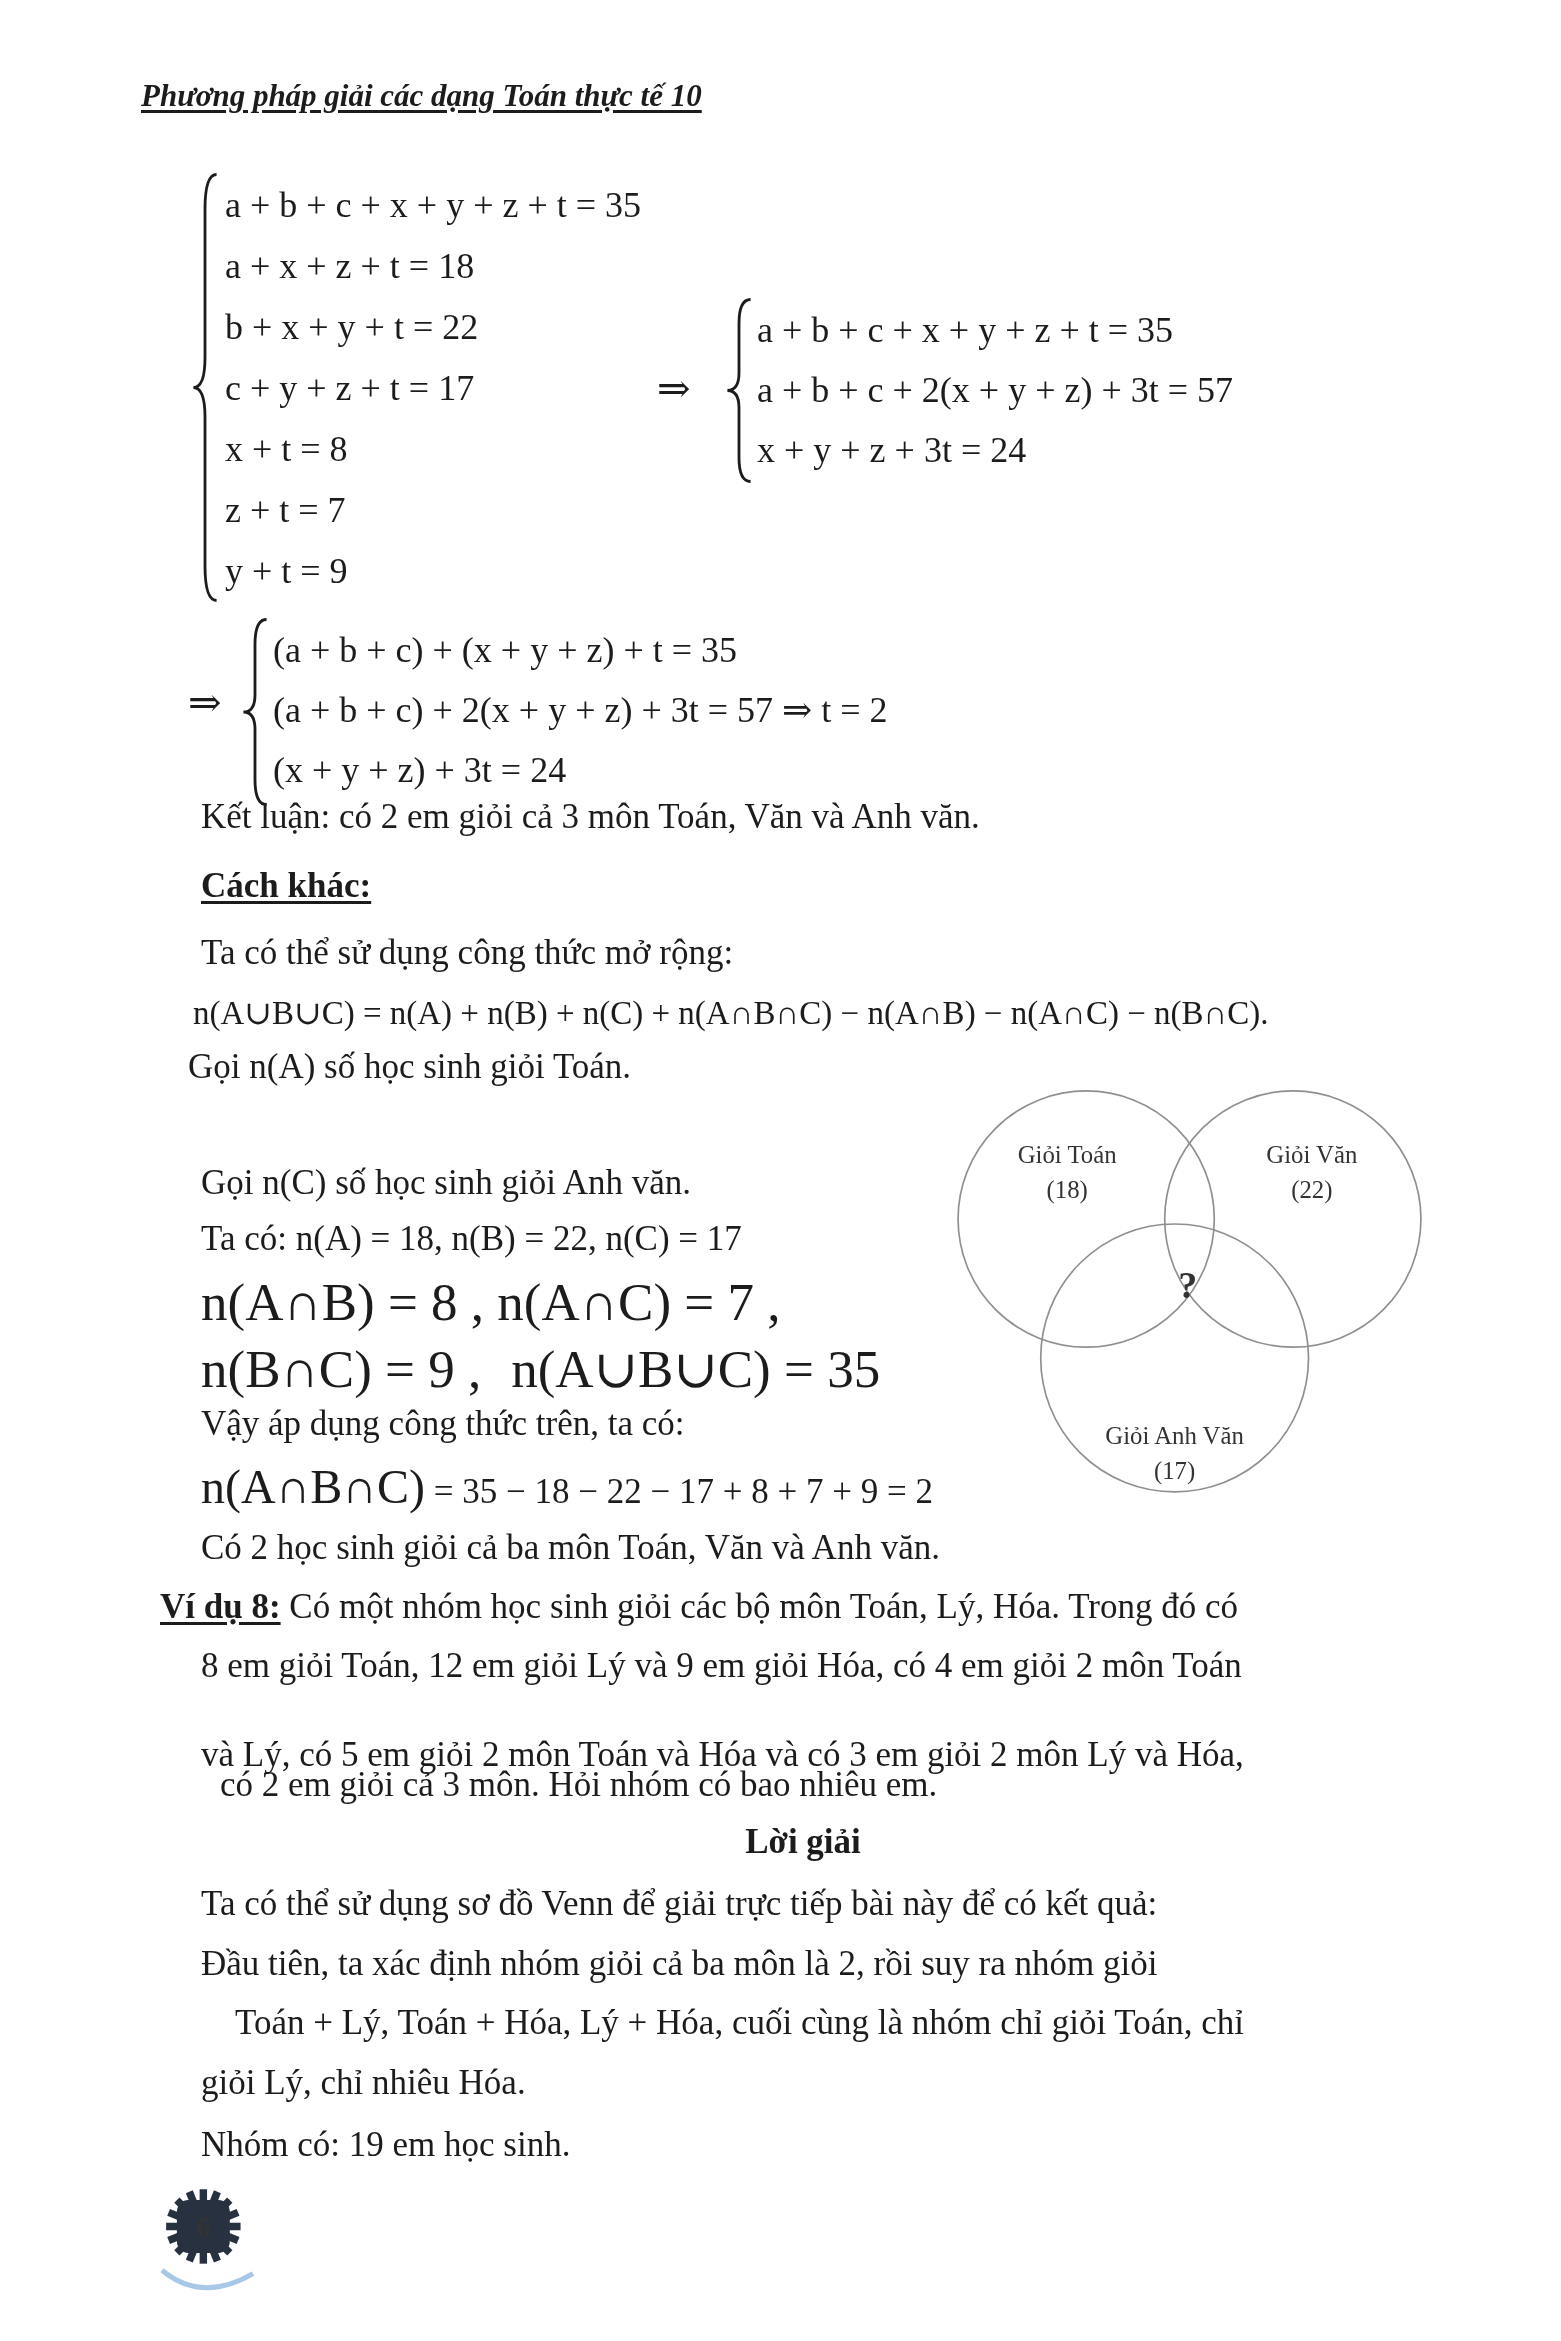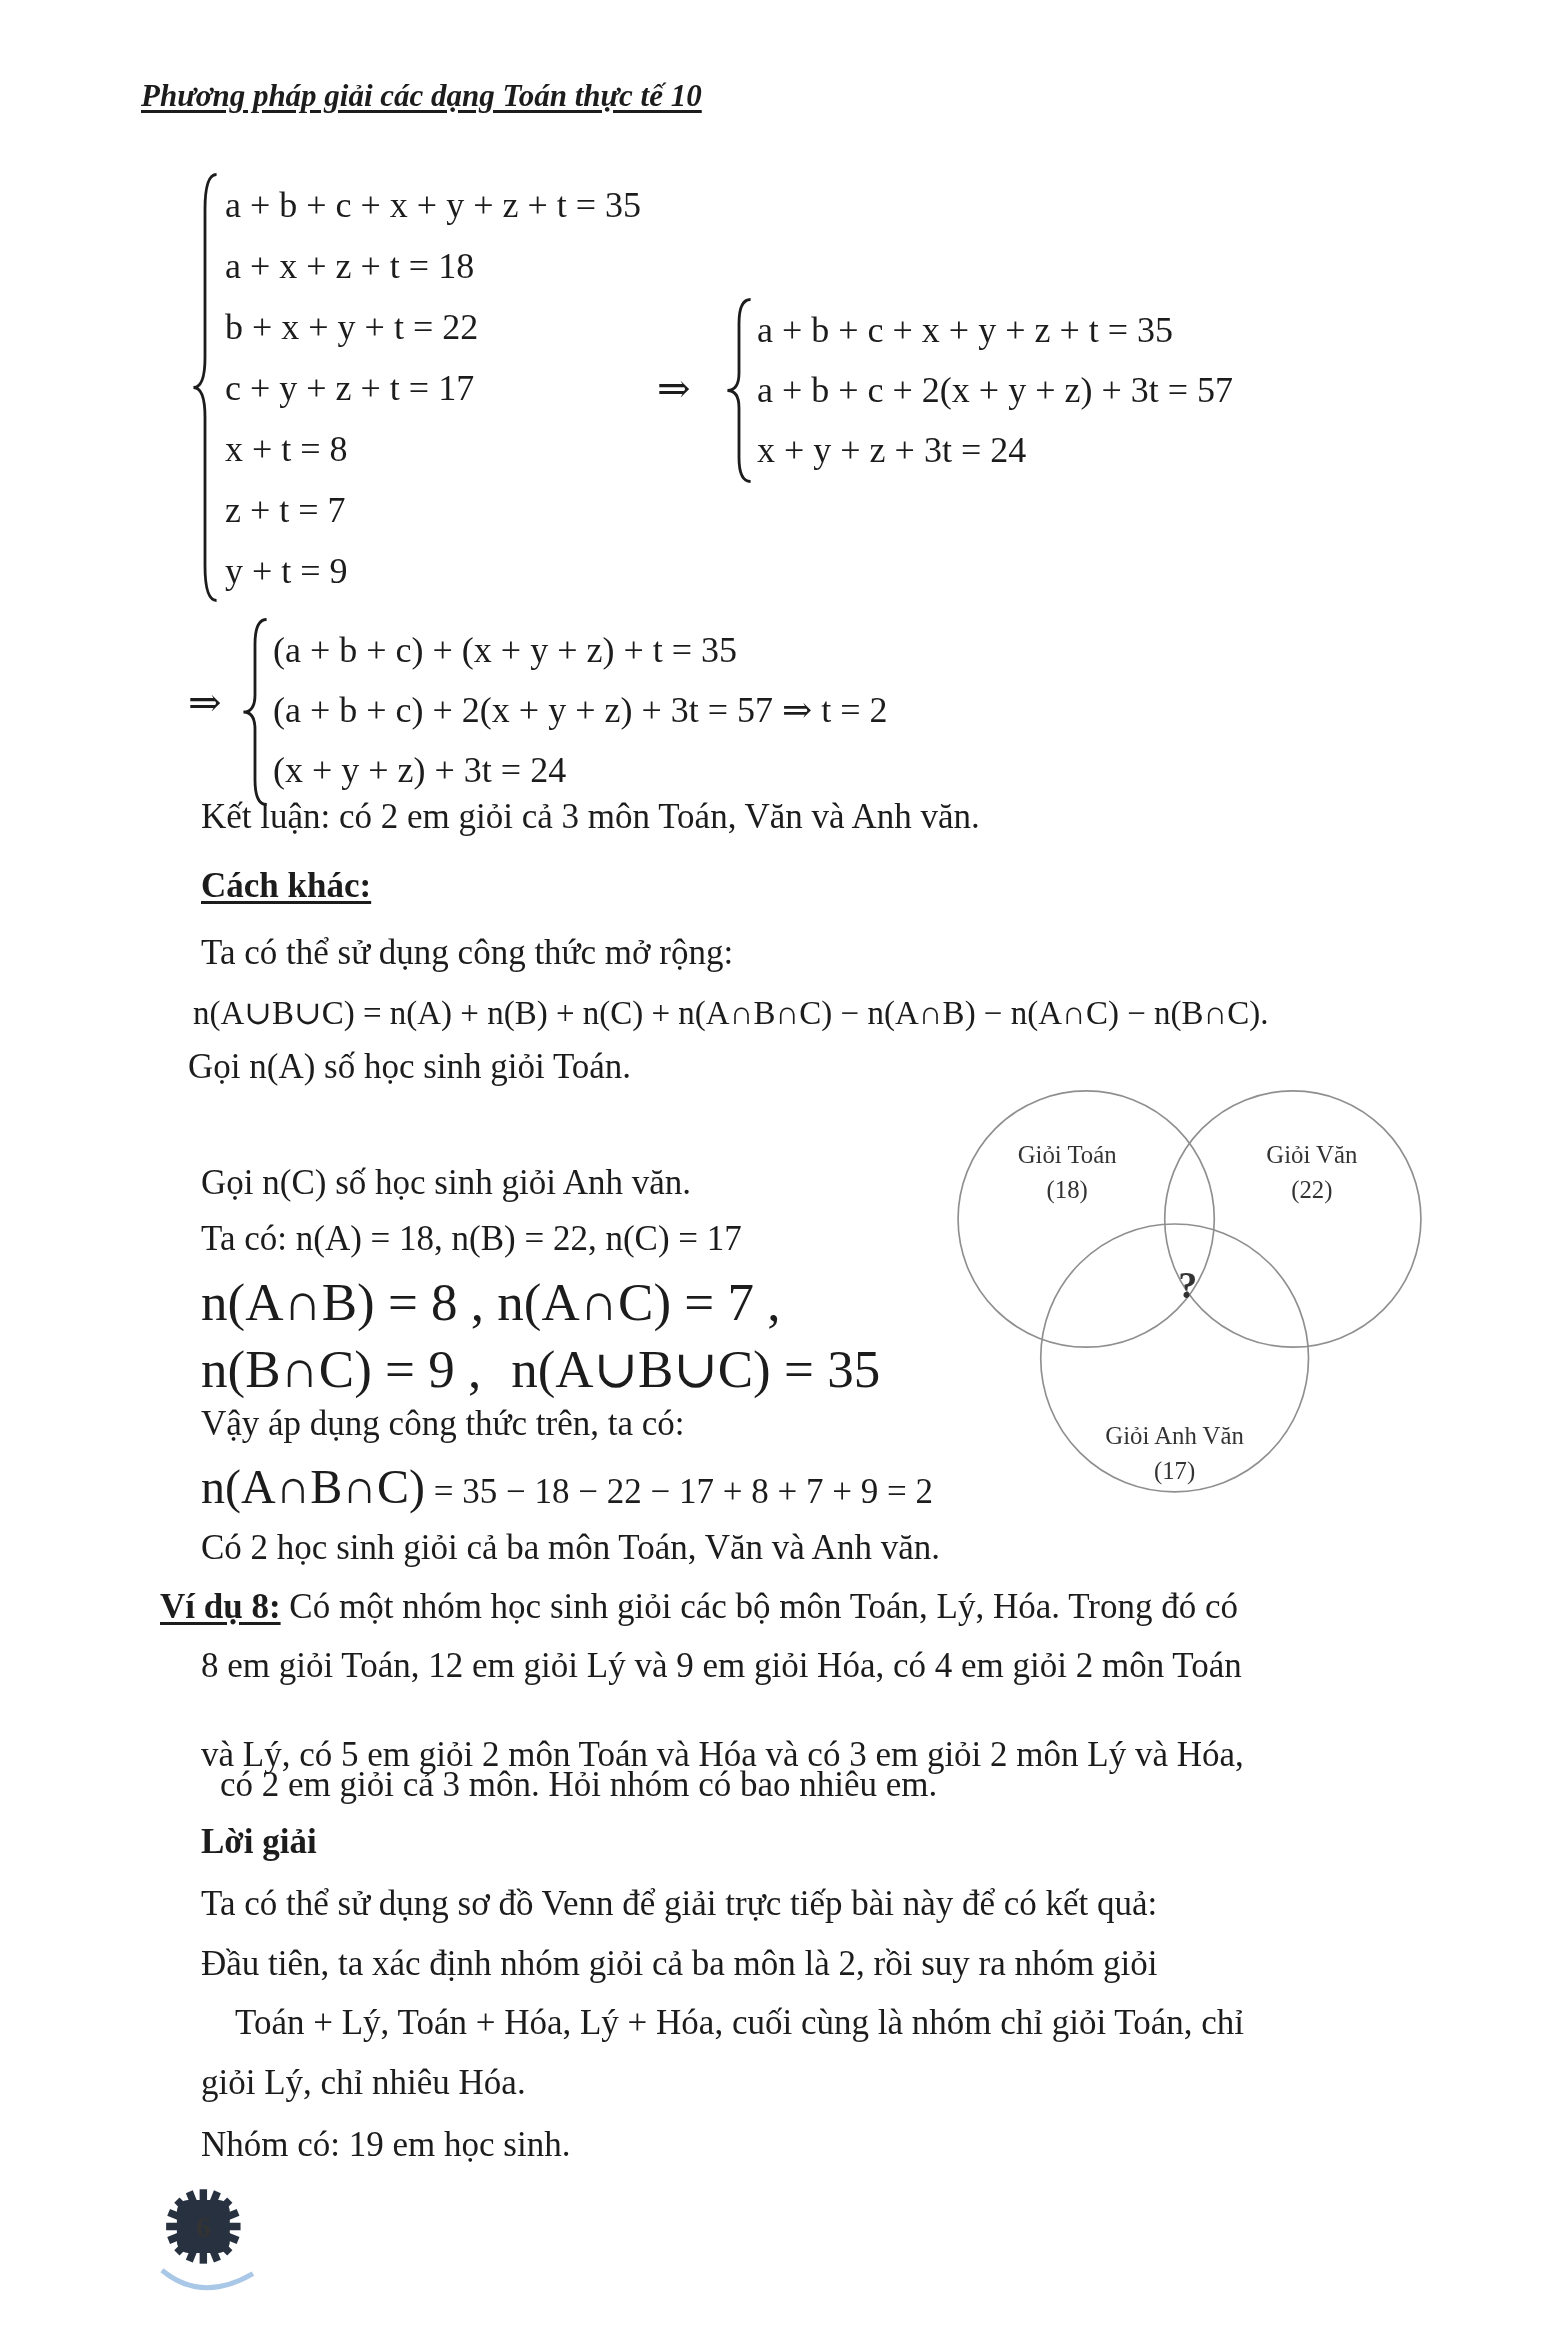--- a/index.html
+++ b/index.html
@@ -13,21 +13,21 @@
   .u   { text-decoration:underline; text-underline-offset:4.1px; }
   .body42 { font-size:35px; }
   .eq  { font-size:36px; }
   .eqline { height:61px; line-height:61px; white-space:nowrap; }
   .eqline2 { height:60px; line-height:60px; white-space:nowrap; }
   .bm  { font-size:53px; }
   .bm2 { font-size:48px; }
   .formula { font-size:33px; }
   .arrow { font-size:40px; }
   .hdr { font-size:31px; }
-  .center-col { width:1204px; }
+  .center-col { width:1204px; text-align:center; }
   svg text { font-family:"Liberation Serif","DejaVu Serif",serif; fill:#333; }
 </style>
 </head>
 <body>
 
 <div class="page">
 
   <div class="abs hdr b i u nw" style="left:141px; top:78px;">Phương pháp giải các dạng Toán thực tế 10</div>
 
   <svg class="abs" style="left:190px; top:172px;" width="30" height="431" viewBox="0 0 36 522">

